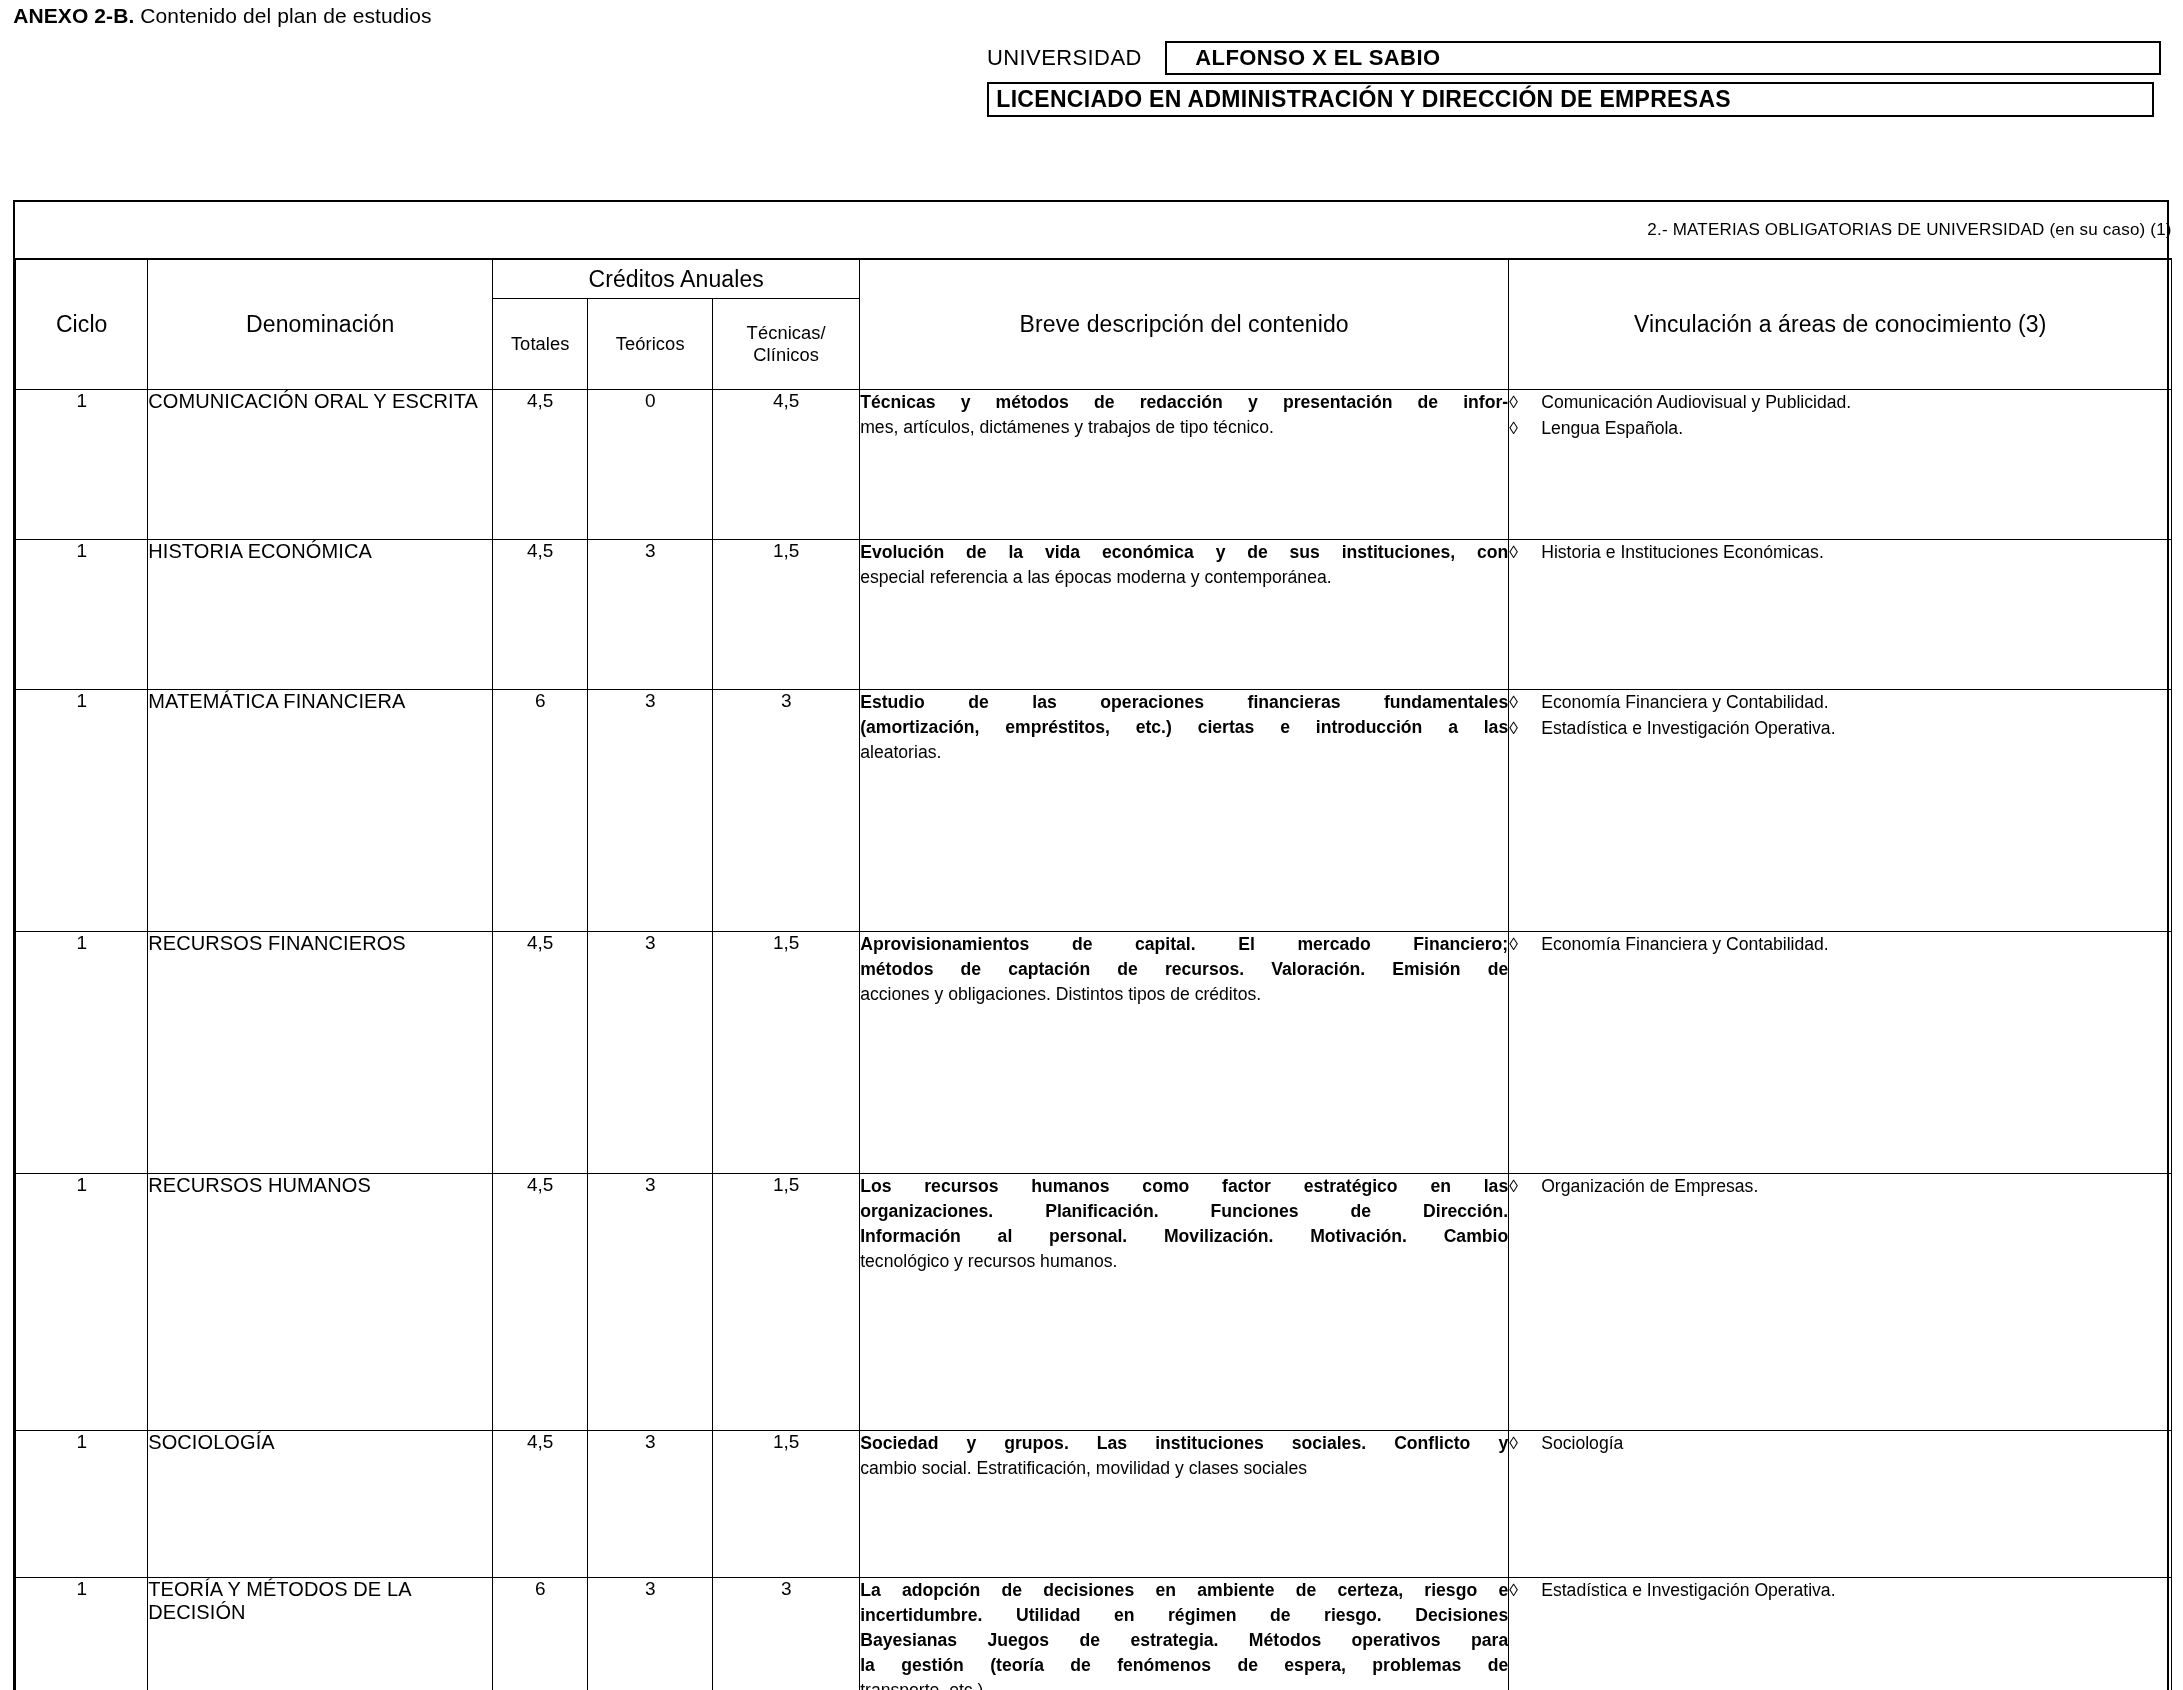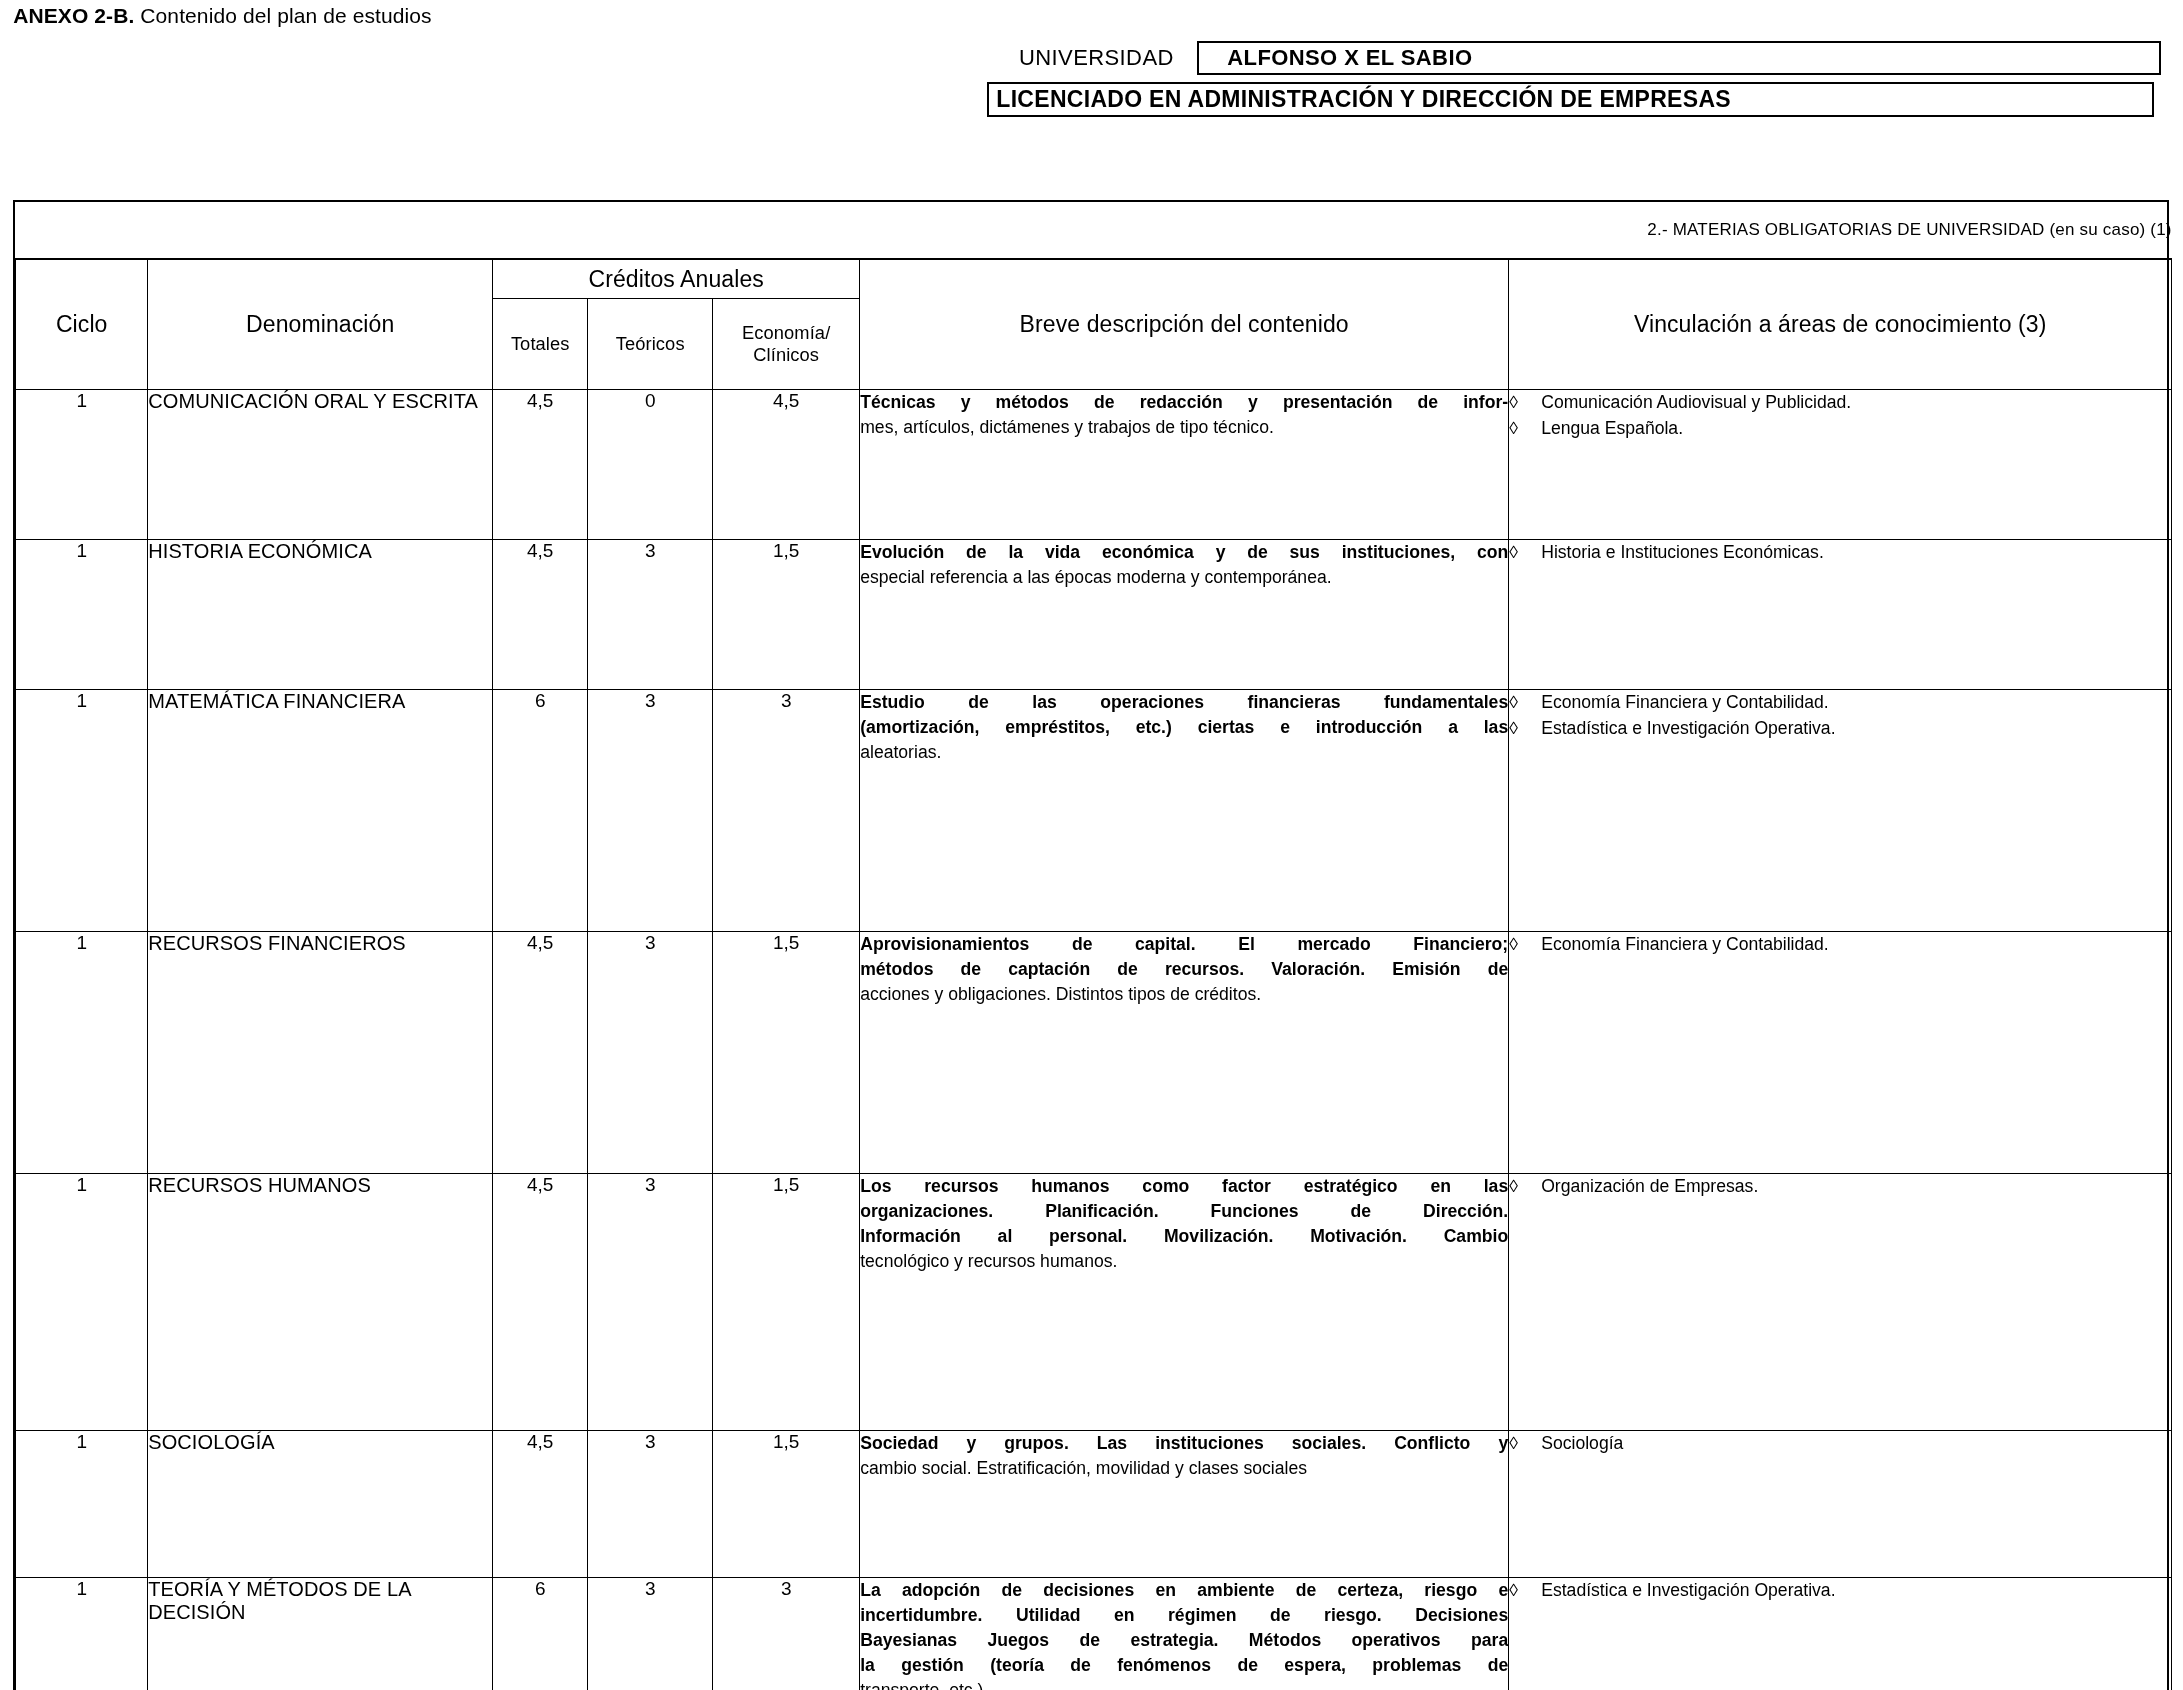--- a/index.html
+++ b/index.html
@@ -36,21 +36,20 @@
   }
   .hdr-row {
     display: flex;
     align-items: center;
     height: 40px;
   }
   .hdr-label {
     font-size: 22px;
     letter-spacing: 0.4px;
     white-space: nowrap;
-    margin-left: 32px;
   }
   .hdr-box {
     border: 2.2px solid #000;
     height: 34px;
     display: flex;
     align-items: center;
     padding-left: 28px;
     box-sizing: border-box;
     margin-left: 23.5px;
     flex: 1;
@@ -233,21 +232,21 @@
         <td class="hc" rowspan="2">Ciclo</td>
         <td class="hc" rowspan="2">Denominación</td>
         <td class="hc hc-span" colspan="3">Créditos Anuales</td>
         <td class="hc" rowspan="2">Breve descripción del contenido</td>
         <td class="hc" rowspan="2">Vinculación a áreas de conocimiento (3)</td>
       </tr>
       <tr class="row-headers">
         <td class="hc hc-sub hc-tall">Totales</td>
         <td class="hc hc-sub hc-tall">Teóricos</td>
         <td class="hc hc-sub hc-tall">
-          <div>Economía/</div>
+          <div>Técnicas/</div>
           <div>Clínicos</div>
         </td>
       </tr>
     </tbody>
     <tbody id="rows-body">
         <tr style="height: 150px;">
           <td class="c-ciclo">1</td>
           <td class="c-denom">COMUNICACIÓN ORAL Y ESCRITA</td>
           <td class="c-num">4,5</td>
           <td class="c-num">0</td>

